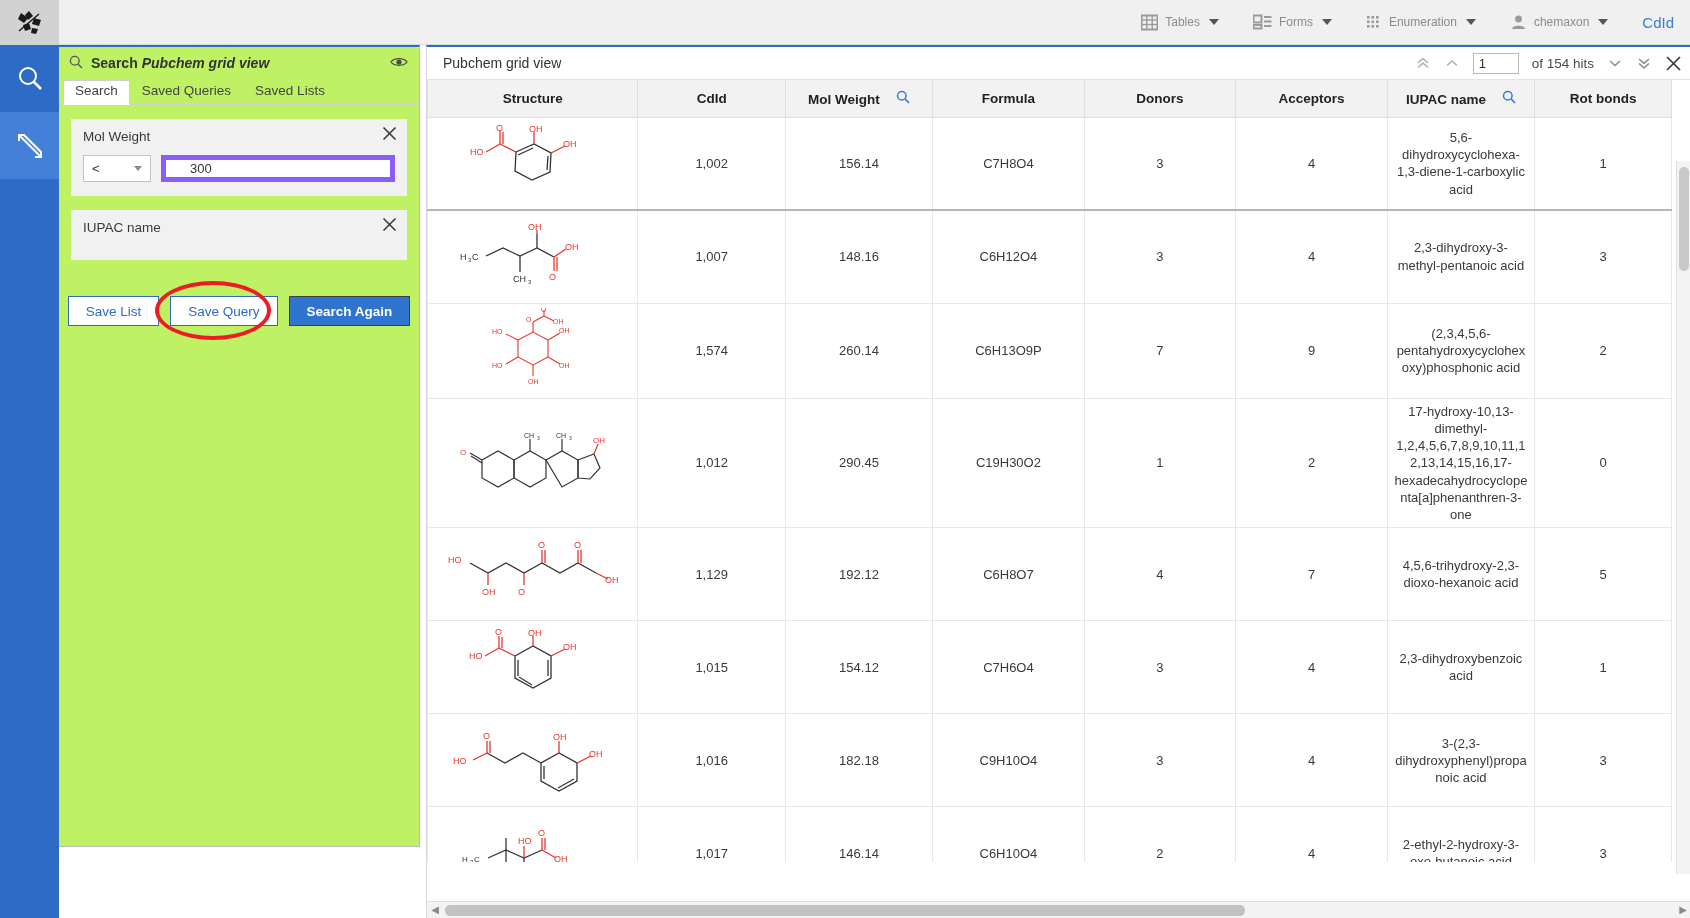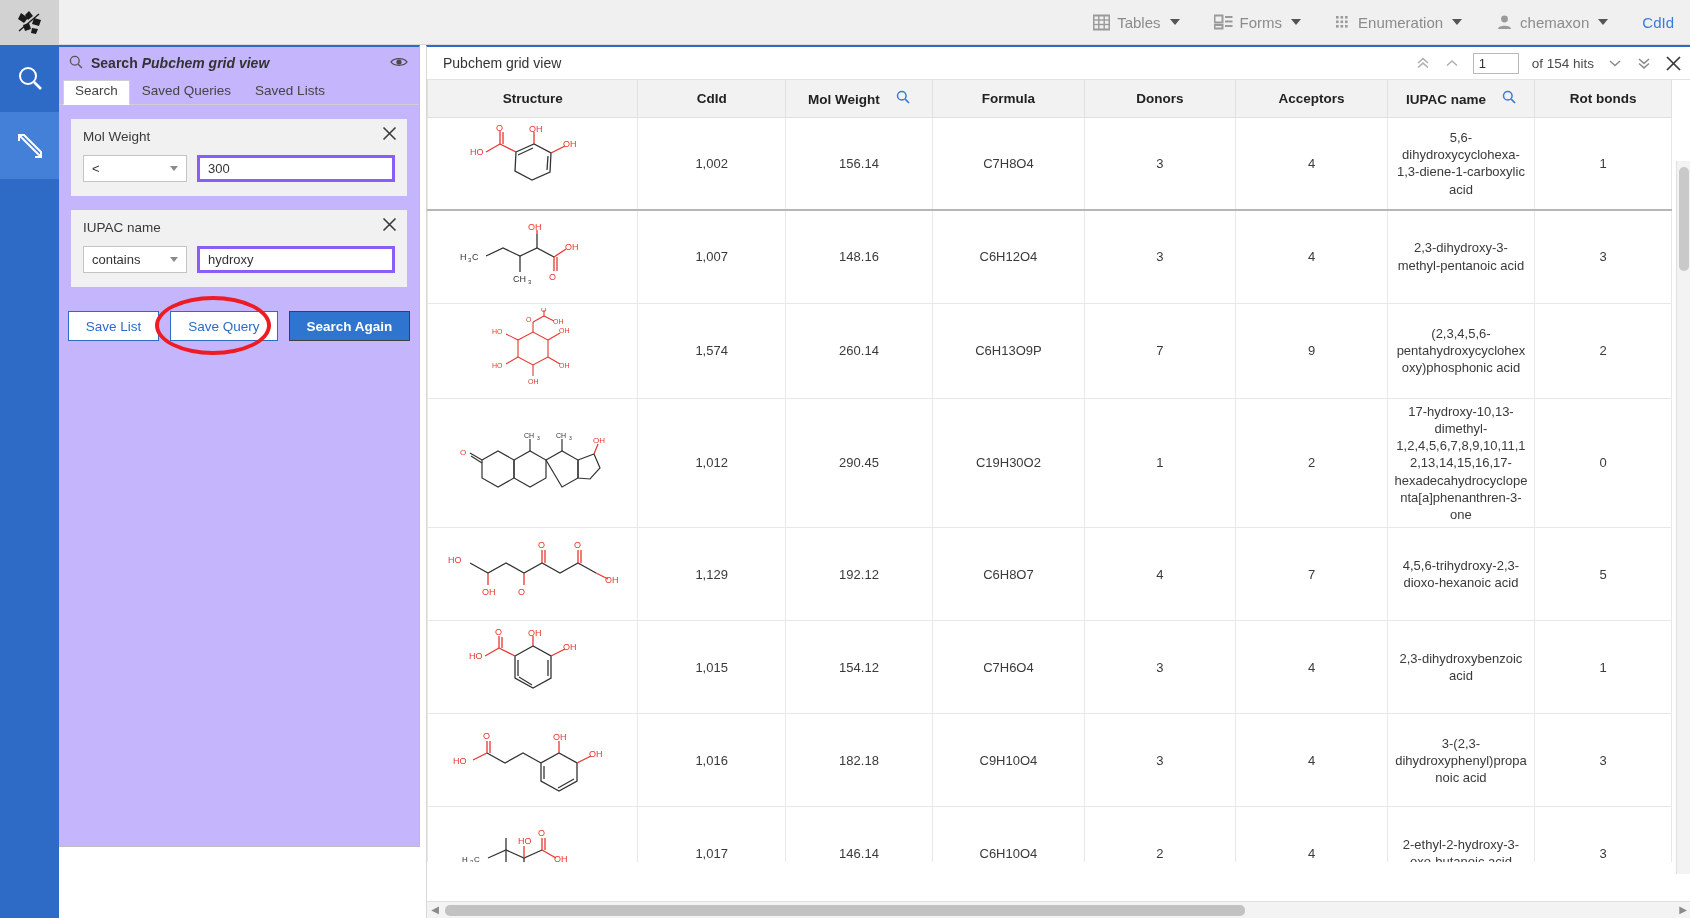--- a/index.html
+++ b/index.html
@@ -38,21 +38,21 @@
     width: 1631px; height: 45px;
     background: #f0f0f0;
     display: flex; align-items: center; justify-content: flex-end;
     padding-right: 16px;
     border-bottom: 1px solid #dadada;
   }
   .topnav-item {
     display: flex; align-items: center; gap: 7px;
     margin-left: 34px;
     color: #8b8b8b;
-    font-size: 15px;
+    font-size: 12px;
     cursor: pointer;
     white-space: nowrap;
     text-align: center;
   }
   .topnav-item .caret {
     width: 0; height: 0;
     border-left: 5px solid transparent;
     border-right: 5px solid transparent;
     border-top: 6px solid #555;
     margin-left: 2px;
@@ -62,21 +62,21 @@
     color: #3a7ad9;
     font-size: 15px;
     cursor: pointer;
   }
   .glyph { display: inline-flex; align-items: center; }
 
   
   #search-panel {
     position: absolute; left: 59px; top: 45px;
     width: 361px; height: 802px;
-    background: #c4b5fd;
+    background: #bef264;
     border: 1px solid #bcbcbc;
     border-left: none;
     border-top: 2px solid #2e6bc6;
   }
   #panel-title {
     display: flex; align-items: center;
     height: 32px; padding: 0 10px;
     font-size: 14px;
   }
   #panel-title .mag { margin-right: 8px; }
@@ -128,28 +128,28 @@
   }
   .fc-select .sel-caret {
     margin-left: auto;
     width: 0; height: 0;
     border-left: 4px solid transparent;
     border-right: 4px solid transparent;
     border-top: 5px solid #8a8a8a;
   }
   .fc-input {
     flex: 1; height: 27px;
-    background: #fff; border: 3px solid #8b5cf6;
-    padding: 0 8px;
+    background: #fff; border: 5px solid #8b5cf6;
+    padding: 0 24px;
     font-size: 13px; color: #333;
     font-family: "Liberation Sans", sans-serif;
   }
 
   #panel-actions {
-    margin-top: 24px;
+    margin-top: 36px;
     display: flex; justify-content: center; gap: 0px;
     position: relative;
   }
   .btn {
     height: 30px;
     padding: 0 17px;
     font-size: 13.5px;
     display: flex; align-items: center; justify-content: center;
     cursor: pointer;
     font-family: "Liberation Sans", sans-serif;
@@ -420,27 +420,20 @@
       </div>
     </div>
 
     <div class="filter-card">
       <div class="fc-title">IUPAC name</div>
       <div class="fc-close">
         <svg width="15" height="15" viewBox="0 0 15 15">
           <line x1="1.5" y1="1.5" x2="13.5" y2="13.5" stroke="#3a3a3a" stroke-width="1.6"></line>
           <line x1="13.5" y1="1.5" x2="1.5" y2="13.5" stroke="#3a3a3a" stroke-width="1.6"></line>
         </svg>
-      </div>
-      <div class="fc-row">
-        <div class="fc-select">
-          <span>contains</span>
-          <span class="sel-caret"></span>
-        </div>
-        <input class="fc-input" type="text" value="hydroxy" style="">
       </div>
     </div>
 
     <div id="panel-actions">
       <div class="btn btn-outline">Save List</div>
       <div class="btn btn-outline">Save Query</div>
       <div class="btn btn-primary">Search Again</div>
       <div id="annot-ellipse"></div>
     </div>
   </div>

